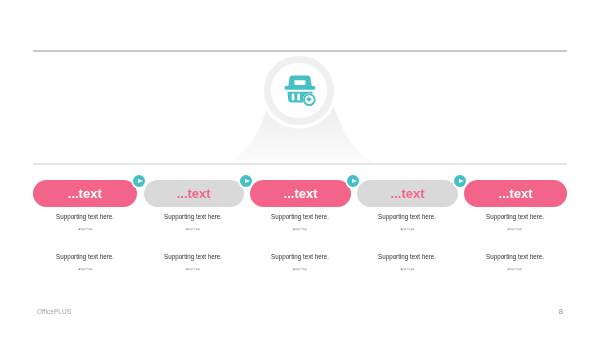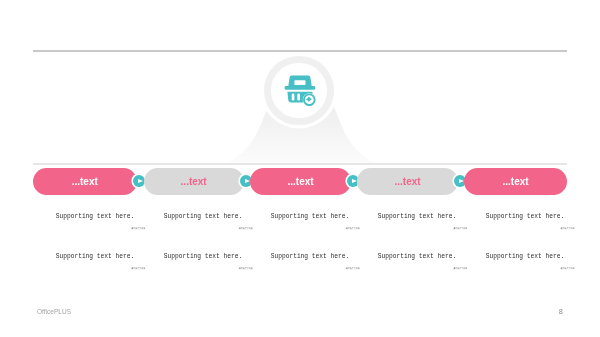--- a/index.html
+++ b/index.html
@@ -14,31 +14,31 @@
 
   
   .hill{position:absolute;left:0;top:0;width:600px;height:337px;}
   .icon-circle{position:absolute;left:264.4px;top:55.6px;width:69.5px;height:69.5px;border-radius:50%;
                background:#ffffff;border:7.5px solid #f0f0f0;box-sizing:border-box;
                box-shadow:0 0 0 3.5px #ffffff;}
   .icon-svg{position:absolute;left:282px;top:70px;}
 
   
   .layer{position:absolute;left:0;top:0;width:600px;height:337px;}
-  .pill{position:absolute;top:168px;height:27px;border-radius:13.5px;display:flex;
-        align-items:center;justify-content:center;font-size:10px;font-weight:bold;}
+  .pill{position:absolute;top:180px;height:27px;border-radius:13.5px;display:flex;
+        align-items:center;justify-content:center;font-size:13px;font-weight:bold;}
   .pill.pink{background:#f2648a;color:#ffffff;}
   .pill.gray{background:#d9d9d9;color:#f2648a;}
   .node{position:absolute;top:174.8px;width:11.8px;height:11.8px;border-radius:50%;
         background:#45c0c4;box-shadow:0 0 0 1.6px #ffffff;display:flex;align-items:center;justify-content:center;}
   .node i{display:block;width:0;height:0;border-left:5.2px solid #ffffff;
           border-top:2.35px solid transparent;border-bottom:2.35px solid transparent;margin-left:1.7px;}
 
   
-  .col{position:absolute;text-align:right;width:120px;font-family:Liberation Mono, monospace;}
+  .col{position:absolute;text-align:center;width:120px;}
   .sup{font-size:7.6px;color:#2f2f2f;white-space:nowrap;line-height:7.6px;transform:scaleX(0.82);}
   .sub{position:absolute;left:0;top:15.6px;width:100%;font-size:2px;line-height:2px;
        color:#6f6f6f;white-space:nowrap;opacity:0.999;}
 
   
   .footer-left{position:absolute;left:37.1px;top:307.6px;font-size:7.4px;line-height:7.4px;
                color:#a3a3a3;transform:scaleX(0.885);transform-origin:left center;opacity:0.999;}
   .footer-right{position:absolute;left:558.8px;top:307.9px;font-size:7.4px;line-height:7.4px;
                 color:#8d8d8d;opacity:0.999;}
 </style>

